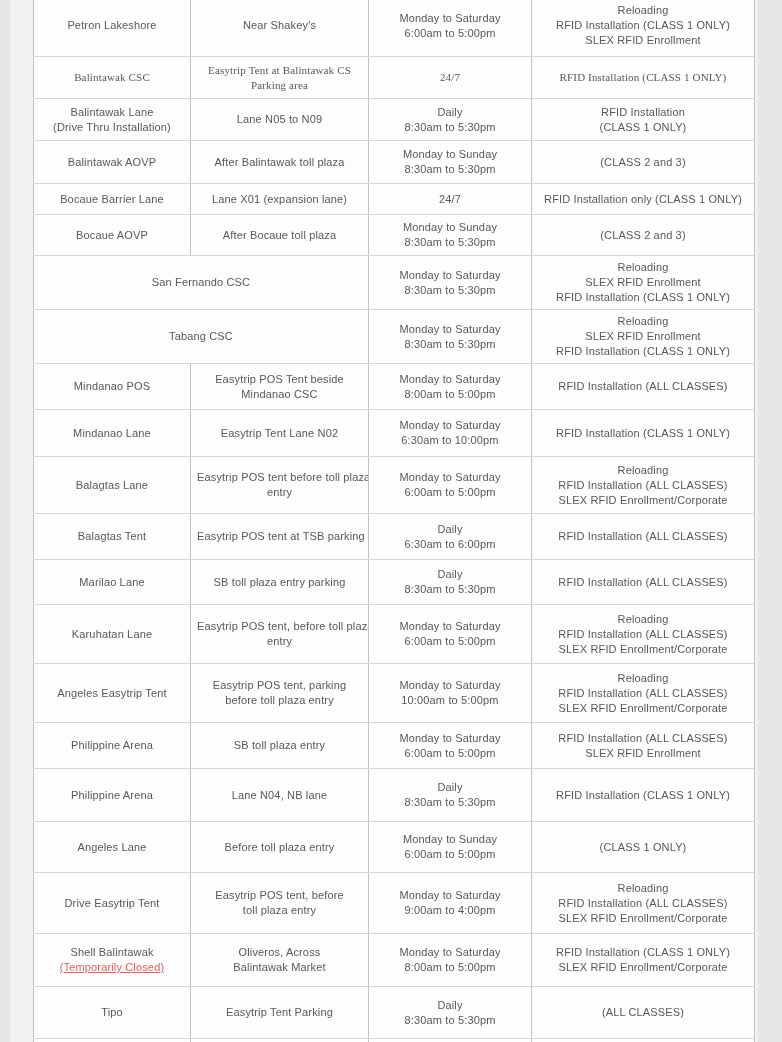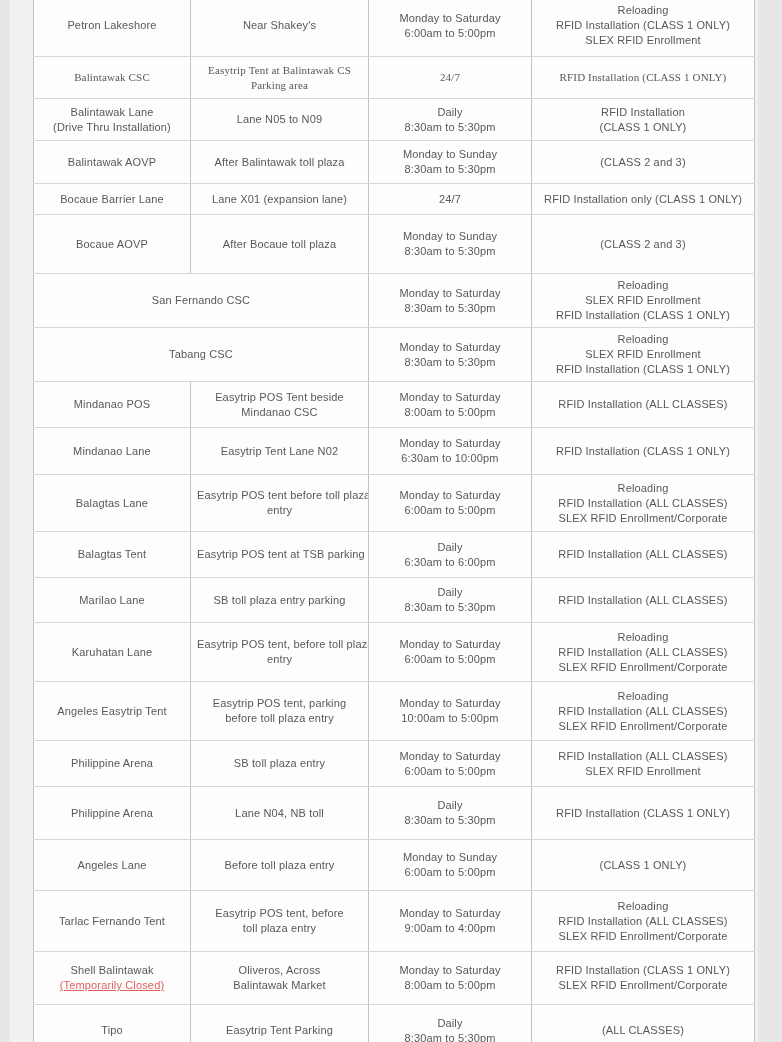--- a/index.html
+++ b/index.html
@@ -115,21 +115,21 @@
           <td>
             <div class="cell-line">Lane X01 (expansion lane)</div>
           </td>
           <td>
             <div class="cell-line">24/7</div>
           </td>
           <td>
             <div class="cell-line">RFID Installation only (CLASS 1 ONLY)</div>
           </td>
         </tr>
-        <tr style="height: 59px;">
+        <tr style="height: 41px;">
           <td>
             <div class="cell-line">Bocaue AOVP</div>
           </td>
           <td>
             <div class="cell-line">After Bocaue toll plaza</div>
           </td>
           <td>
             <div class="cell-line">Monday to Sunday</div>
             <div class="cell-line">8:30am to 5:30pm</div>
           </td>
@@ -294,21 +294,21 @@
           <td>
             <div class="cell-line">RFID Installation (ALL CLASSES)</div>
             <div class="cell-line">SLEX RFID Enrollment</div>
           </td>
         </tr>
         <tr style="height: 53px;">
           <td>
             <div class="cell-line">Philippine Arena</div>
           </td>
           <td>
-            <div class="cell-line">Lane N04, NB toll</div>
+            <div class="cell-line">Lane N04, NB lane</div>
           </td>
           <td>
             <div class="cell-line">Daily</div>
             <div class="cell-line">8:30am to 5:30pm</div>
           </td>
           <td>
             <div class="cell-line">RFID Installation (CLASS 1 ONLY)</div>
           </td>
         </tr>
         <tr style="height: 51px;">
@@ -321,21 +321,21 @@
           <td>
             <div class="cell-line">Monday to Sunday</div>
             <div class="cell-line">6:00am to 5:00pm</div>
           </td>
           <td>
             <div class="cell-line">(CLASS 1 ONLY)</div>
           </td>
         </tr>
         <tr style="height: 61px;">
           <td>
-            <div class="cell-line">Tarlac Fernando Tent</div>
+            <div class="cell-line">Drive Easytrip Tent</div>
           </td>
           <td>
             <div class="cell-line">Easytrip POS tent, before</div>
             <div class="cell-line">toll plaza entry</div>
           </td>
           <td>
             <div class="cell-line">Monday to Saturday</div>
             <div class="cell-line">9:00am to 4:00pm</div>
           </td>
           <td>

